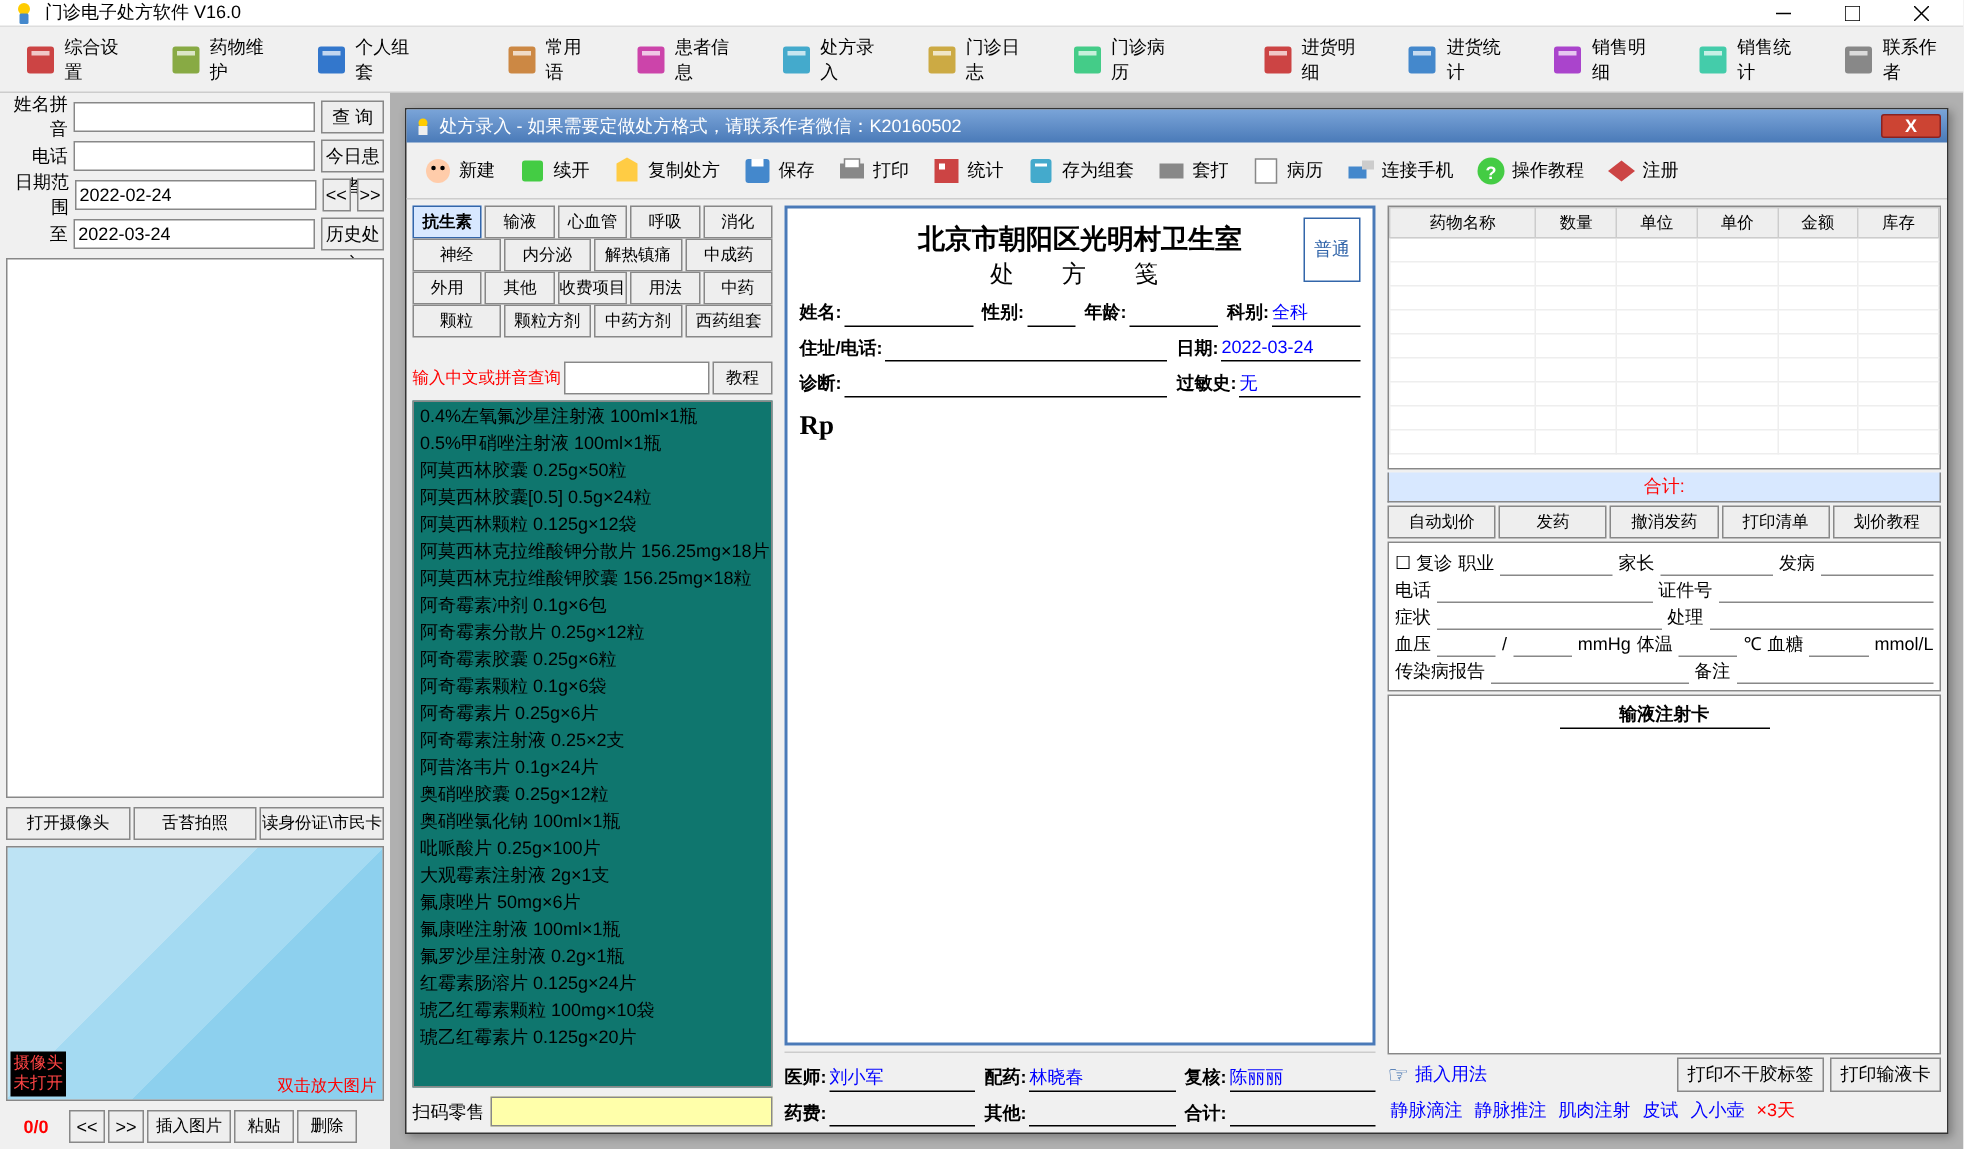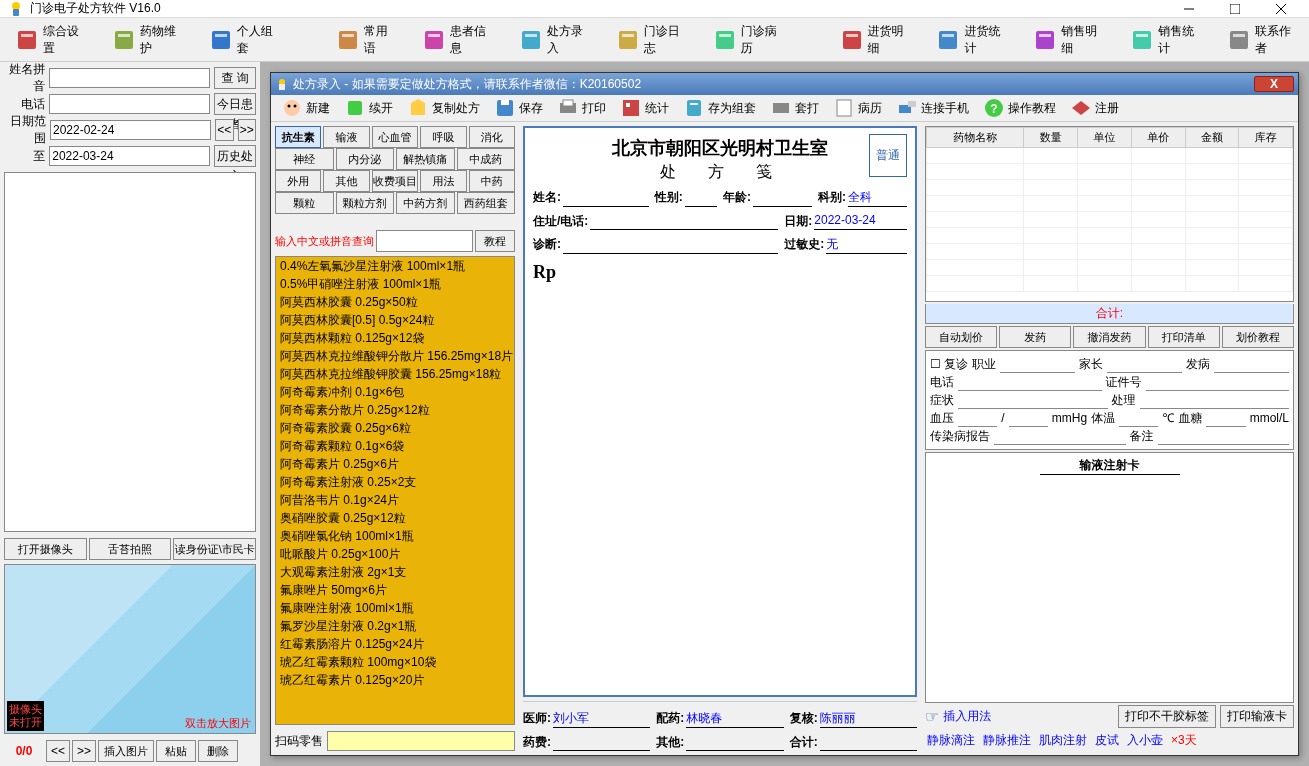--- a/index.html
+++ b/index.html
@@ -27,32 +27,32 @@
 .camlabel{position:absolute;left:2px;bottom:2px;background:#000;color:#f44;padding:2px;font-size:11px;line-height:1.2}
 .camhint{position:absolute;right:4px;bottom:2px;color:#f00;font-size:11px}
 .imgrow{display:flex;align-items:center;gap:2px;margin-top:4px}
 .imgrow .cnt{color:#f00;font-weight:bold;width:40px;text-align:center}
 .imgrow .ibtn{width:40px;height:22px;border:1px solid #888;background:#eee;text-align:center;line-height:20px;font-size:11px;cursor:pointer}
 .right{flex:1;background:#b0b0b0;position:relative;padding:10px}
 .mdichild{width:100%;height:100%;background:#f0f0f0;border:1px solid #333;display:flex;flex-direction:column;box-shadow:2px 2px 6px rgba(0,0,0,0.3)}
 .mditile{height:22px;background:linear-gradient(#7aa4d8,#4a7ab8);color:#fff;display:flex;align-items:center;padding:0 4px;gap:4px}
 .mdititle{flex:1}
 .mdiclose{width:40px;height:16px;background:#c43;border:1px solid #822;color:#fff;text-align:center;line-height:14px;cursor:pointer;font-weight:bold;border-radius:2px}
-.mdibar{height:27px;display:flex;align-items:center;padding:2px 4px;gap:2px;border-bottom:1px solid #ccc}
+.mdibar{height:38px;display:flex;align-items:center;padding:2px 4px;gap:2px;border-bottom:1px solid #ccc}
 .mbtn{display:flex;align-items:center;gap:3px;padding:3px 5px;cursor:pointer;border:1px solid transparent}
 .mbtn .mic{width:22px;height:22px}
 .mdibody{flex:1;display:flex;overflow:hidden}
 .col1{width:248px;display:flex;flex-direction:column;padding:4px;gap:2px}
 .catrow{display:flex;gap:2px}
 .catbtn{flex:1;height:22px;border:1px solid #888;background:#eee;text-align:center;line-height:20px;cursor:pointer;font-size:11px}
 .catbtn.active{background:#d8e8ff;border:1px solid #36a;font-weight:bold}
 .searchrow{display:flex;gap:2px;margin-top:14px}
 .searchrow input{flex:1;height:22px;border:1px solid #888;padding:0 2px}
 .searchhint{color:#f00;font-size:11px;line-height:22px}
-.druglist{flex:1;border:1px solid #888;background:#eab308;overflow-y:auto;overflow-x:hidden;margin-top:2px}
+.druglist{flex:1;border:1px solid #888;background:#0f766e;overflow-y:auto;overflow-x:hidden;margin-top:2px}
 .drugitem{padding:1px 4px;cursor:pointer;white-space:nowrap;font-size:12px;line-height:16px}
 .scanrow{display:flex;align-items:center;gap:4px;margin-top:4px}
 .scanrow input{flex:1;height:20px;border:1px solid #888;background:#ffa}
 .col2{width:402px;display:flex;flex-direction:column;padding:4px}
 .rxpaper{flex:1;border:2px solid #4a7ab8;background:#fff;padding:8px;position:relative;font-family:SimSun}
 .rxhead{text-align:center;font-size:18px;font-weight:bold;font-family:KaiTi,SimSun}
 .rxsub{text-align:center;font-size:16px;margin-top:2px;letter-spacing:8px;font-family:KaiTi,SimSun}
 .badge{position:absolute;right:8px;top:6px;border:1px solid #36a;color:#36a;padding:12px 6px;font-size:12px}
 .rxfield{display:flex;gap:6px;margin-top:6px;font-size:13px}
 .rxfield .f{flex:1;display:flex;gap:2px}

